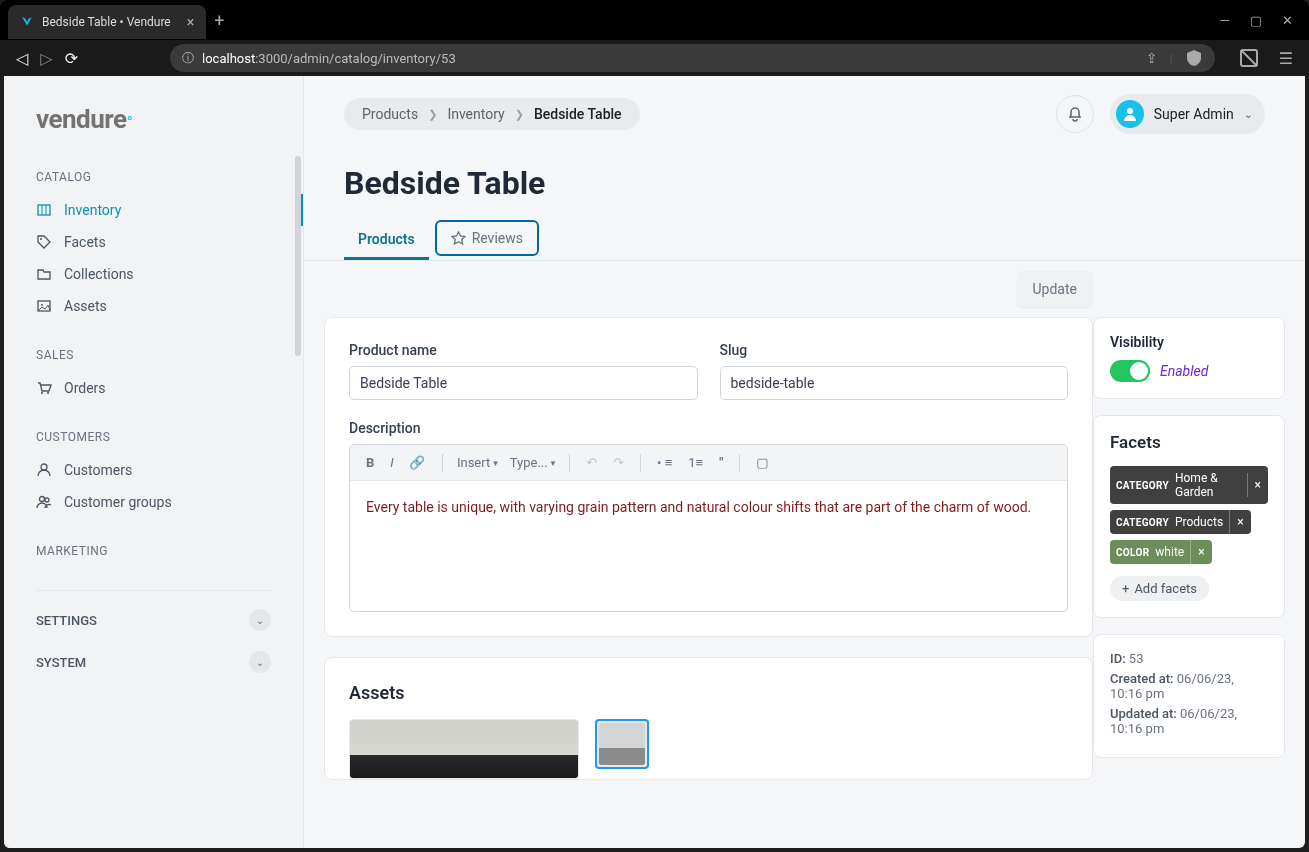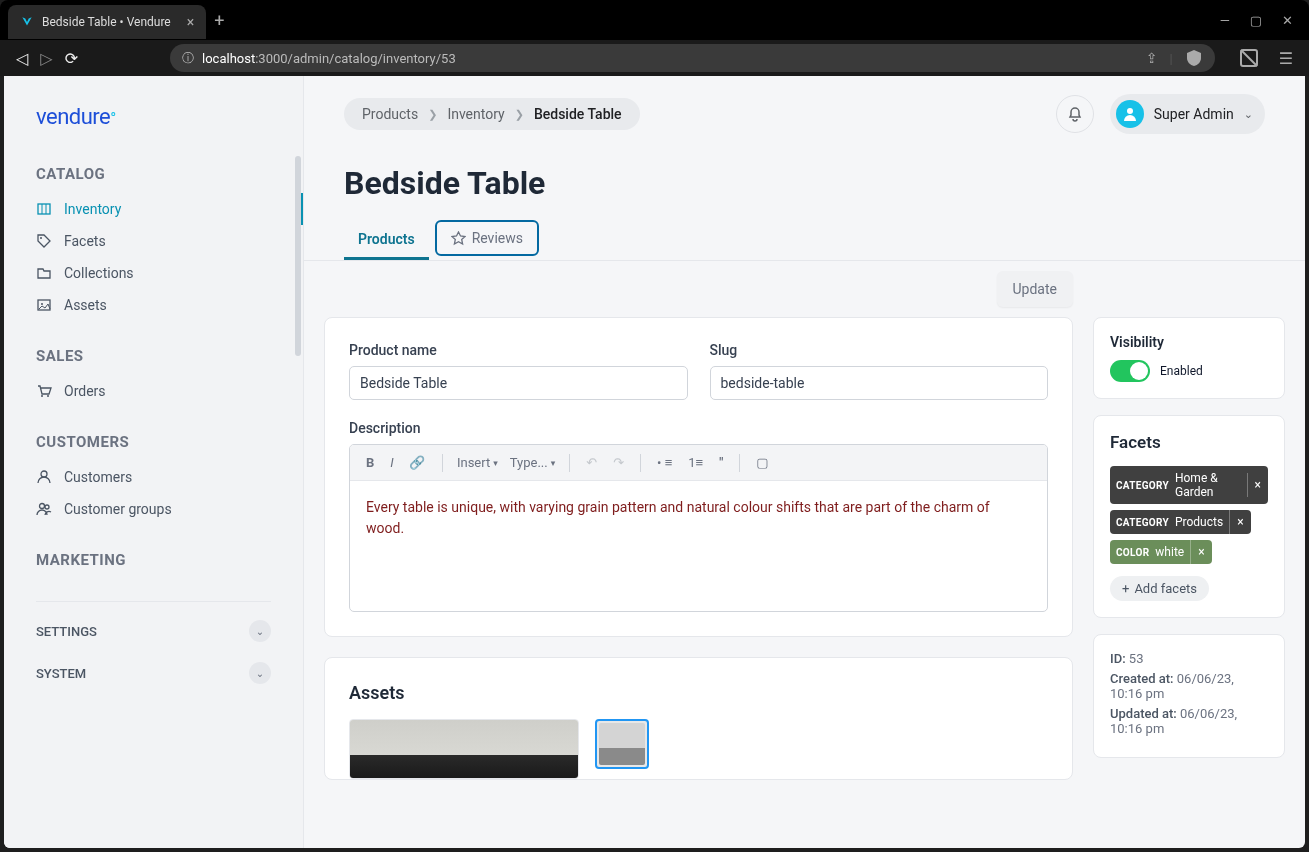--- a/index.html
+++ b/index.html
@@ -19,23 +19,23 @@
 .url-bar { flex:1; background:#3a3a3a; height:28px; border-radius:14px; display:flex; align-items:center; padding:0 12px; color:#bbb; font-size:13px; margin-left:80px; margin-right:12px; }
 .url-bar .hostw { color:#fff; }
 .url-bar .info-ic { margin-right:8px; font-size:12px;}
 .tool-icon { color:#aaa; font-size:14px; }
 
 .app { position:absolute; top:76px; left:4px; right:4px; bottom:4px; background:#f5f6f8; display:flex; border-radius:0 0 6px 6px; overflow:hidden; }
 
 
 .sidebar { width:300px; background:#f2f3f5; border-right:1px solid #e5e7eb; padding:0; position:relative; }
 .logo { padding:28px 32px 24px; }
-.logo-text { color:#1d4ed8; font-size:22px; font-weight:400; letter-spacing:-0.5px;}
+.logo-text { color:#737373; font-size:26px; font-weight:700; letter-spacing:-0.5px;}
 .logo-dot { color:#17c1e8; }
-.nav-header { color:#6b7280; font-size:15px; font-weight:700; letter-spacing:0.5px; padding:12px 32px 10px; }
+.nav-header { color:#6b7280; font-size:12px; font-weight:400; letter-spacing:0.5px; padding:12px 32px 10px; }
 .nav-item { display:flex; align-items:center; gap:12px; padding:8px 32px; color:#4b5563; font-size:14px; cursor:pointer; }
 .nav-item.active { color:#0891b2; border-right:3px solid #0891b2; }
 .nav-item .ic { width:16px; height:16px; display:inline-block; }
 .nav-expand { display:flex; align-items:center; justify-content:space-between; padding:10px 32px; color:#4b5563; font-size:13px; font-weight:500; cursor:pointer;}
 .nav-expand .chev { width:22px; height:22px; background:#e5e7eb; border-radius:50%; display:flex; align-items:center; justify-content:center; font-size:10px; color:#6b7280;}
 .nav-divider { border:none; border-top:1px solid #e5e7eb; margin:8px 32px; }
 .sidebar-scroll-track { position:absolute; right:2px; top:80px; width:6px; height:200px; background:#d1d5db; border-radius:3px; }
 
 
 .main { flex:1; overflow-y:auto; }
@@ -49,21 +49,21 @@
 .avatar { width:28px; height:28px; background:#17c1e8; border-radius:50%; display:flex; align-items:center; justify-content:center; color:#fff;}
 .user-name { font-size:14px; color:#202124; }
 .user-chev { color:#5f6368; font-size:11px;}
 
 .page-title { font-size:32px; font-weight:700; color:#1f2937; padding:20px 40px 0; }
 .tabs { display:flex; padding:18px 40px 0; border-bottom:1px solid #e5e7eb; gap:6px; align-items:flex-end;}
 .tab-btn { padding:10px 14px; font-size:14px; color:#6b7280; cursor:pointer; display:flex; align-items:center; gap:6px;}
 .tab-btn.active { color:#0e7490; font-weight:600; border-bottom:3px solid #0e7490; }
 .tab-btn.highlighted { border:2px solid #0369a1; border-radius:6px; padding:8px 14px; margin-bottom:4px;}
 
-.content-row { display:flex; gap:20px; padding:0 20px; align-items:flex-start; }
+.content-row { display:flex; padding:0 20px; align-items:flex-start; }
 .content-main { flex:1; }
 .content-side { width:192px; padding-top:0;}
 
 .update-row { display:flex; justify-content:flex-end; padding:10px 0 10px;}
 .update-btn { background:#f0f1f3; color:#6b7280; border:none; padding:10px 16px; border-radius:6px; font-size:14px; cursor:pointer; box-shadow:0 1px 2px rgba(0,0,0,0.06);}
 
 .card { background:#fff; border:1px solid #e5e7eb; border-radius:8px; padding:24px; margin-bottom:20px;}
 .form-row { display:flex; gap:22px; margin-bottom:20px;}
 .form-field { flex:1; }
 .form-label { display:block; font-size:14px; color:#374151; margin-bottom:8px; font-weight:500;}
@@ -82,21 +82,21 @@
 .asset-thumb { width:54px; height:50px; border:2px solid #2196f3; border-radius:4px; background:#e8e8e8; padding:2px;}
 .asset-thumb-inner { width:100%; height:100%; background:linear-gradient(#d4d4d4 60%, #8a8a8a 60%); border-radius:2px;}
 .asset-large-inner { width:100%; height:100%; background:linear-gradient(180deg,#cfcfca 0%,#d8d8d3 60%,#2a2a2a 60%,#1a1a1a 100%);}
 
 .side-card { background:#fff; border:1px solid #e5e7eb; border-radius:8px; padding:16px; margin-bottom:16px;}
 .side-card h4 { font-size:14px; font-weight:600; color:#1f2937; margin-bottom:10px;}
 .side-card h3 { font-size:17px; font-weight:600; color:#1f2937; margin-bottom:14px;}
 .toggle-row { display:flex; align-items:center; gap:10px;}
 .toggle { width:40px; height:22px; background:#22c55e; border-radius:11px; position:relative; cursor:pointer;}
 .toggle-knob { position:absolute; right:2px; top:2px; width:18px; height:18px; background:#fff; border-radius:50%;}
-.toggle-label { font-size:12px; color:#0f172a;}
+.toggle-label { font-size:14px; color:#6d28d9;font-style:italic;}
 
 .facet-chip { display:inline-flex; align-items:center; border-radius:4px; margin-bottom:6px; font-size:12px; overflow:hidden;}
 .facet-chip.cat { background:#404040; color:#fff;}
 .facet-chip.col { background:#6b8e5a; color:#fff;}
 .facet-key { font-size:10px; font-weight:700; padding:5px 6px; letter-spacing:0.3px;}
 .facet-val { font-weight:400; padding:5px 6px 5px 0;}
 .facet-x { padding:5px 7px; cursor:pointer; border-left:1px solid rgba(255,255,255,0.3);}
 .add-facet { display:inline-flex; align-items:center; gap:5px; background:#eef0f2; color:#4b5563; border-radius:14px; padding:5px 12px; font-size:13px; cursor:pointer; margin-top:6px;}
 
 .meta-row { font-size:13px; color:#6b7280; margin-bottom:5px;}

